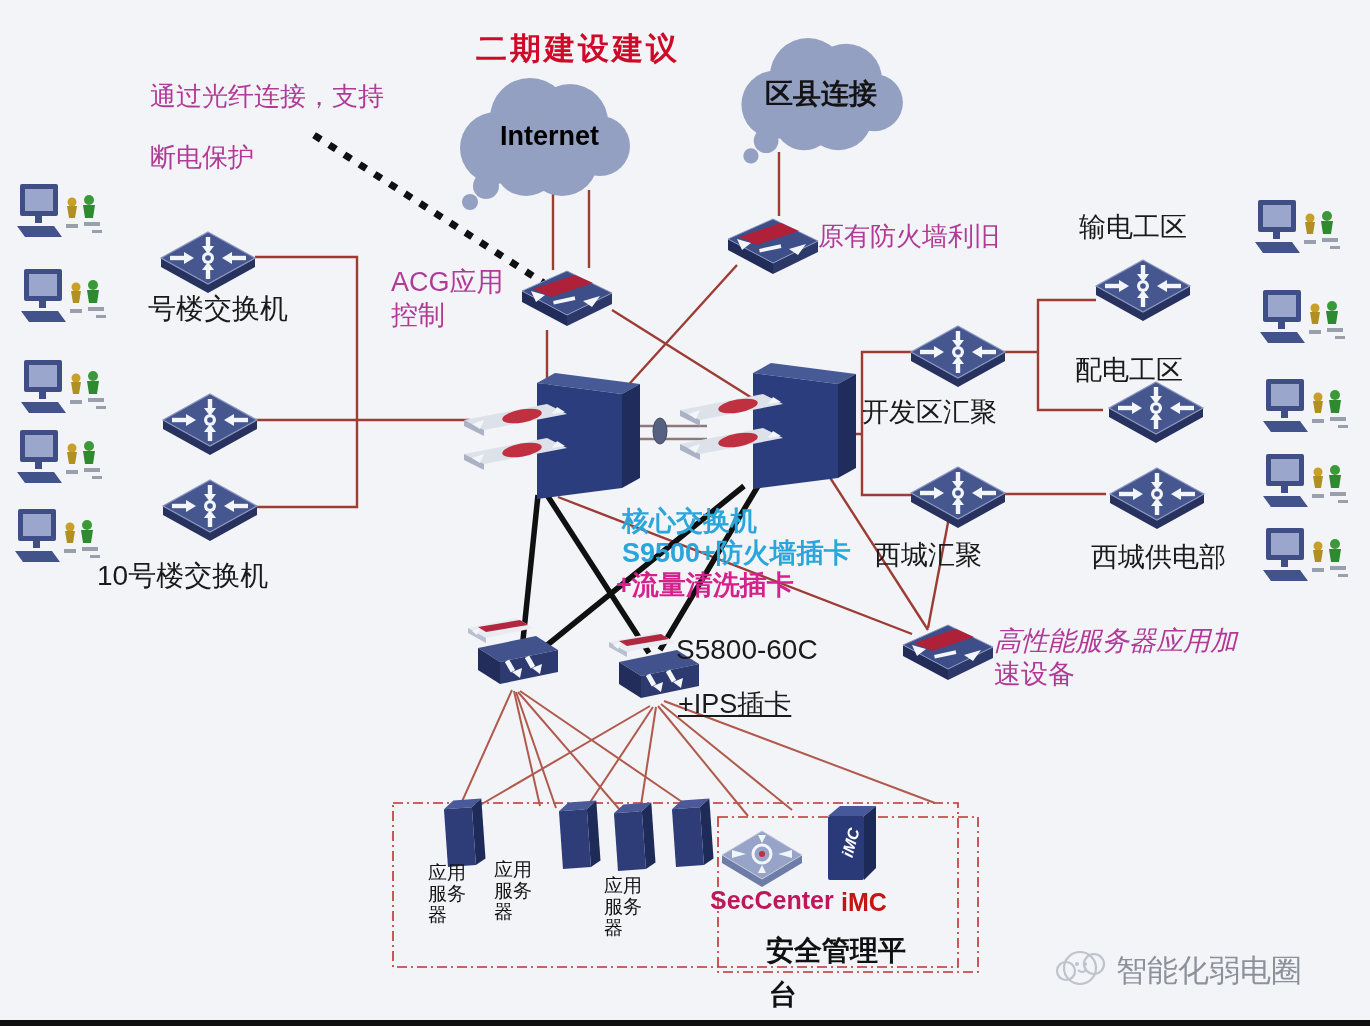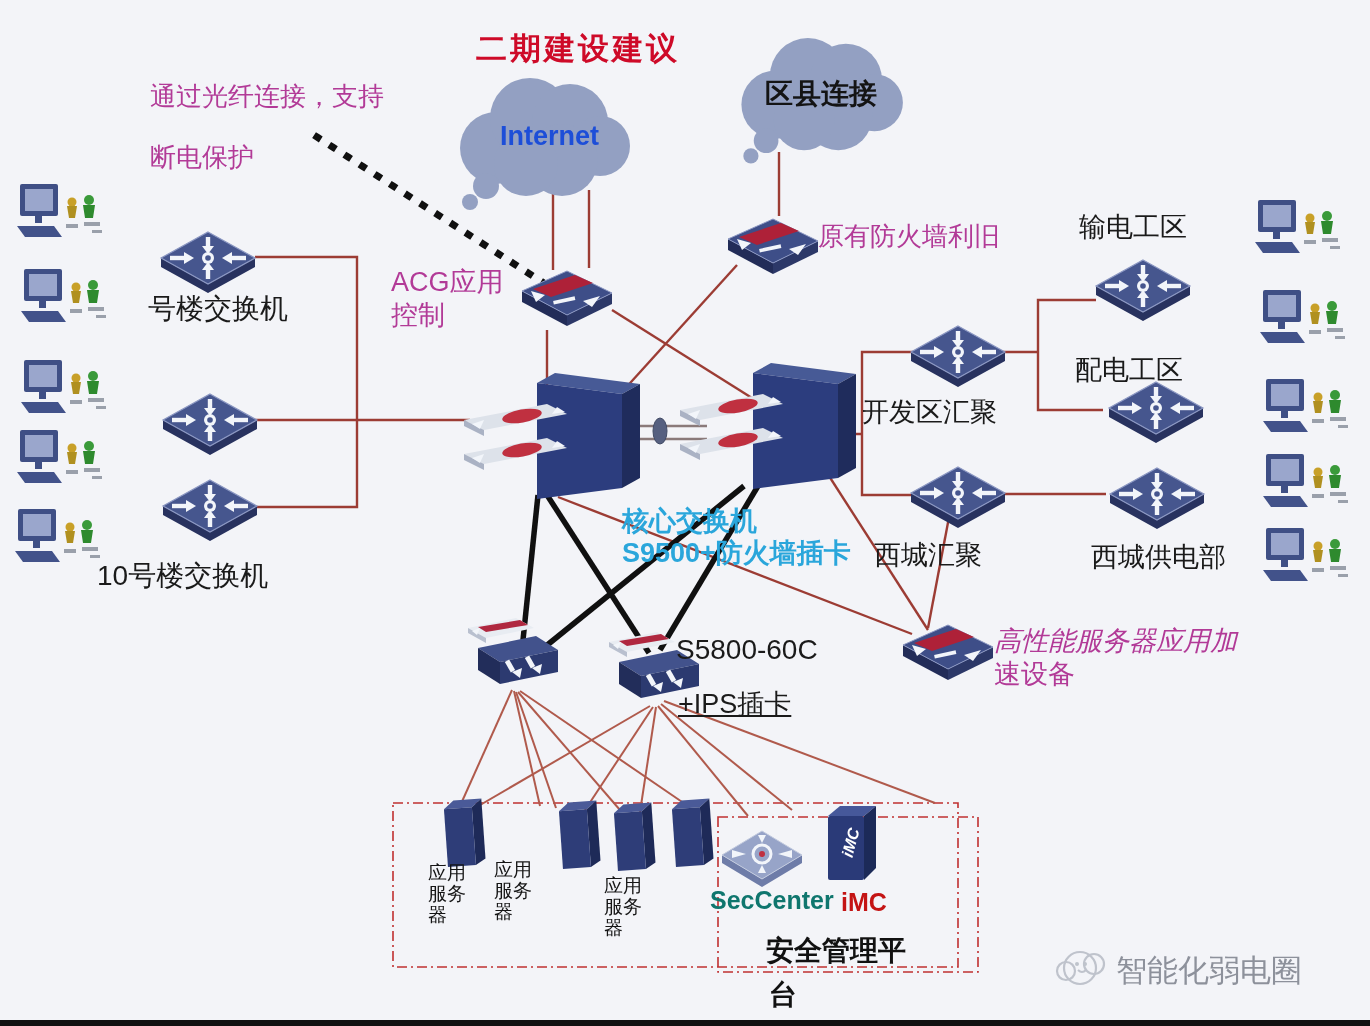--- a/index.html
+++ b/index.html
@@ -10,21 +10,21 @@
   }
   #diagram-svg{position:absolute;left:0;top:0;}
   .lbl{position:absolute;white-space:nowrap;color:#1a1a1a;}
   .magenta{color:#b23a97;}
   .blue{color:#2aa6db;font-weight:600;}
   .pink{color:#d6218d;font-weight:600;}
 
   .t-title{left:476px;top:28px;font-size:31px;font-weight:bold;color:#ce0a28;letter-spacing:3px;}
   .t-fiber1{left:150px;top:79px;font-size:26px;}
   .t-fiber2{left:150px;top:112px;font-size:26px;margin-top:28px;}
-  .t-internet{left:492px;top:121px;width:115px;text-align:center;font-size:27px;font-weight:bold;color:#1d4ed8;}
+  .t-internet{left:492px;top:121px;width:115px;text-align:center;font-size:27px;font-weight:bold;color:#000000;}
   .t-district{left:765px;top:75px;font-size:28px;font-weight:bold;color:#141414;}
   .t-acg1{left:391px;top:264px;font-size:27px;}
   .t-acg2{left:391px;top:297px;font-size:27px;}
   .t-oldfw{left:818px;top:219px;font-size:26px;}
   .t-bldgn{left:100px;top:290px;font-size:28px;margin-left:48px;}
   .t-bldg10{left:97px;top:557px;font-size:28px;}
   .t-core1{left:622px;top:503px;font-size:27px;}
   .t-core2{left:622px;top:535px;font-size:27px;}
   .t-core3{left:616px;top:567px;font-size:27px;}
   .t-kfq{left:862px;top:394px;font-size:27px;}
@@ -33,21 +33,21 @@
   .t-pd{left:1075px;top:352px;font-size:27px;}
   .t-xcgd{left:1091px;top:539px;font-size:27px;}
   .t-s5800{left:676px;top:634px;font-size:28px;}
   .t-ips{left:678px;top:686px;font-size:27px;text-decoration:underline;}
   .t-accel1{left:994px;top:623px;font-size:27px;font-style:italic;}
   .t-accel2{left:994px;top:656px;font-size:27px;}
   .srv-lbl{position:absolute;font-size:19px;line-height:21px;color:#151515;}
   .t-srv1{left:428px;top:862px;}
   .t-srv2{left:494px;top:859px;}
   .t-srv3{left:604px;top:875px;}
-  .t-sec{left:710px;top:886px;font-size:25px;font-weight:bold;color:#0f766e;}
+  .t-sec{left:710px;top:886px;font-size:25px;font-weight:bold;color:#be185d;}
   .t-imc{left:841px;top:888px;font-size:25px;font-weight:bold;color:#c41414;}
   .t-plat1{left:766px;top:932px;font-size:28px;font-weight:bold;color:#111;}
   .t-plat2{left:769px;top:976px;font-size:28px;font-weight:bold;color:#111;}
   .t-wm{left:1116px;top:950px;font-size:31px;color:#8d919b;}
   #bottom-bar{position:absolute;left:0;top:1020px;width:1370px;height:6px;background:#101010;}
 </style>
 </head>
 <body>
 
 <div id="stage">
@@ -487,20 +487,21 @@
   <div class="lbl t-fiber2 magenta">断电保护</div>
   <div class="lbl t-internet">Internet</div>
   <div class="lbl t-district">区县连接</div>
   <div class="lbl t-acg1 magenta">ACG应用</div>
   <div class="lbl t-acg2 magenta">控制</div>
   <div class="lbl t-oldfw magenta">原有防火墙利旧</div>
   <div class="lbl t-bldgn">号楼交换机</div>
   <div class="lbl t-bldg10">10号楼交换机</div>
   <div class="lbl t-core1 blue">核心交换机</div>
   <div class="lbl t-core2 blue">S9500+防火墙插卡</div>
+  <div class="lbl t-core3 pink">+流量清洗插卡</div>
   <div class="lbl t-kfq">开发区汇聚</div>
   <div class="lbl t-xc">西城汇聚</div>
   <div class="lbl t-sd">输电工区</div>
   <div class="lbl t-pd">配电工区</div>
   <div class="lbl t-xcgd">西城供电部</div>
   <div class="lbl t-s5800">S5800-60C</div>
   <div class="lbl t-ips">+IPS插卡</div>
   <div class="lbl t-accel1 magenta">高性能服务器应用加</div>
   <div class="lbl t-accel2 magenta">速设备</div>
 

